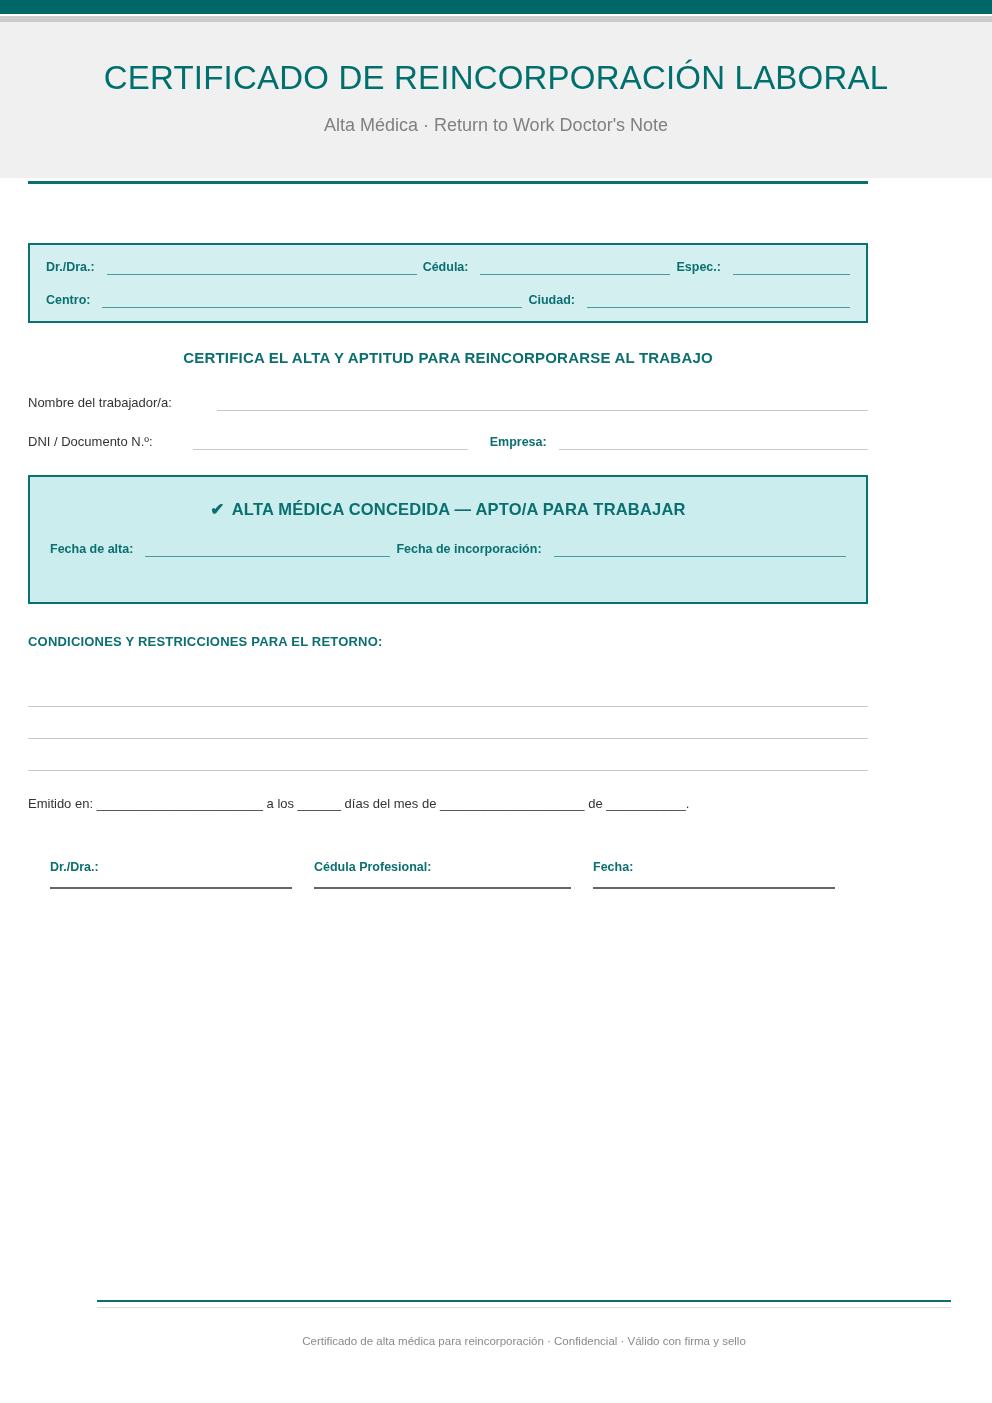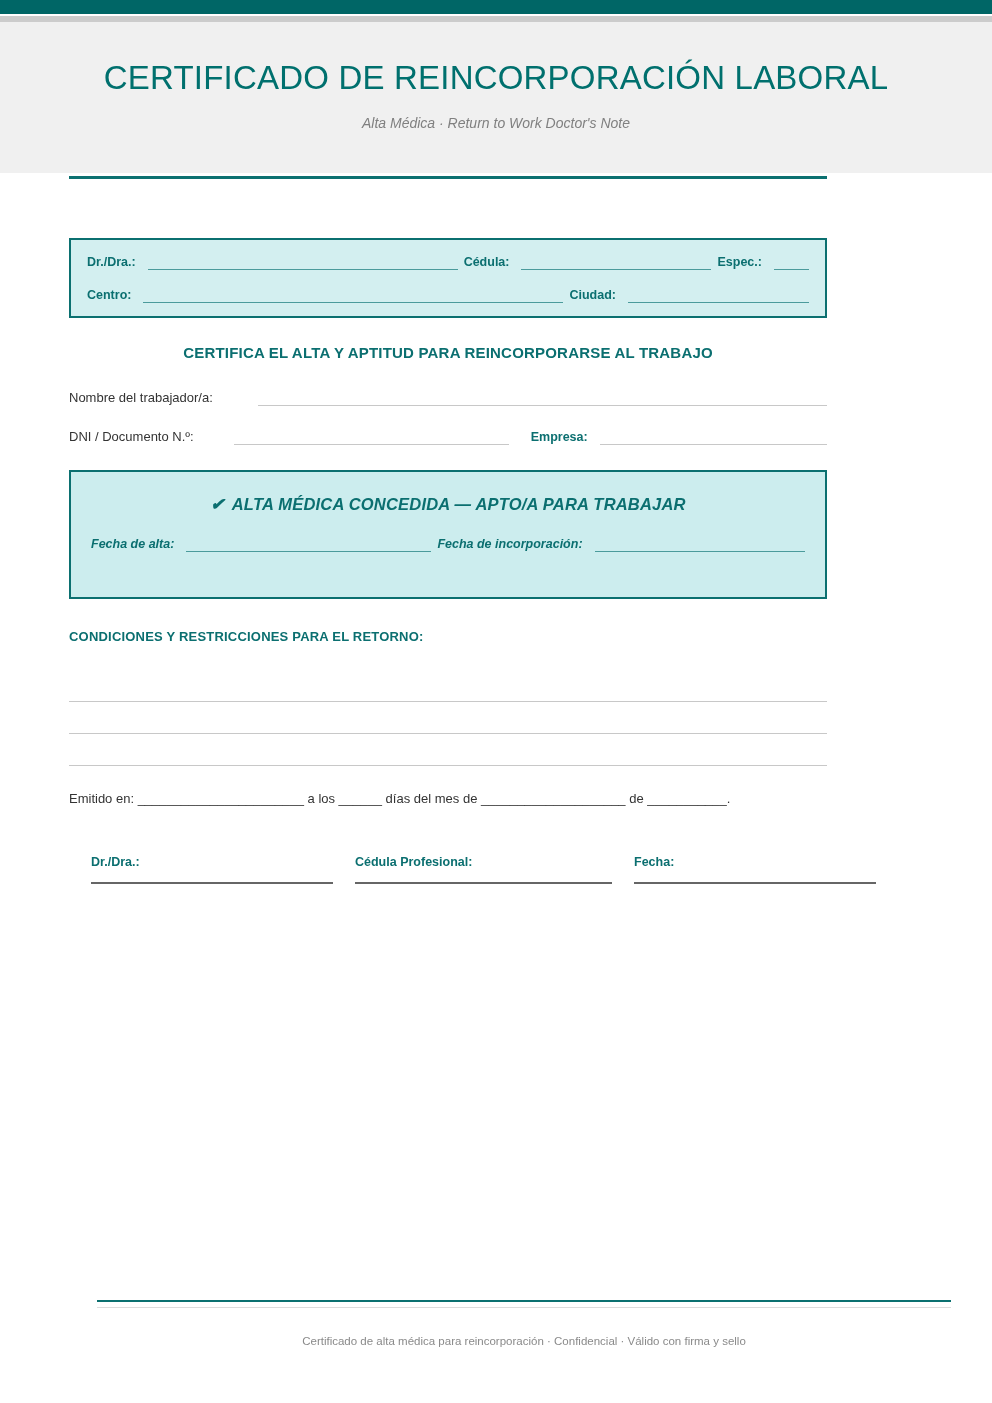--- a/index.html
+++ b/index.html
@@ -38,30 +38,29 @@
   }
   .doc-title {
     font-size: 33px;
     font-weight: normal;
     letter-spacing: 0.2px;
     color: #00706e;
     margin: 0 0 18px 0;
     line-height: 1.12;
   }
   .doc-subtitle {
-    font-size: 14px;
+    font-size: 18px;
     color: #808080;
     margin: 0;
     font-weight: normal;
-    font-style: italic;
   }
 
   
   .page {
-    padding: 0 69px;
+    padding: 0 28px;
     box-sizing: border-box;
     width: 896px;
   }
   .header-rule {
     height: 3px;
     background: #0b7070;
     margin-top: 3px;
   }
 
   
@@ -132,21 +131,20 @@
   .fill-gray.w-emp  { flex: 1 1 auto; margin-left: 12px; }
   .lbl-emp { margin-left: 22px; }
 
   
   .alta-box {
     margin-top: 25px;
     border: 2px solid #0b7070;
     background: #ccedee;
     padding: 22px 20px 26px 20px;
     box-sizing: border-box;
-    font-style: italic;
   }
   .alta-title {
     text-align: center;
     color: #0b6f70;
     font-weight: bold;
     font-size: 16.5px;
     letter-spacing: 0.2px;
     margin-bottom: 21px;
   }
   .alta-check {

